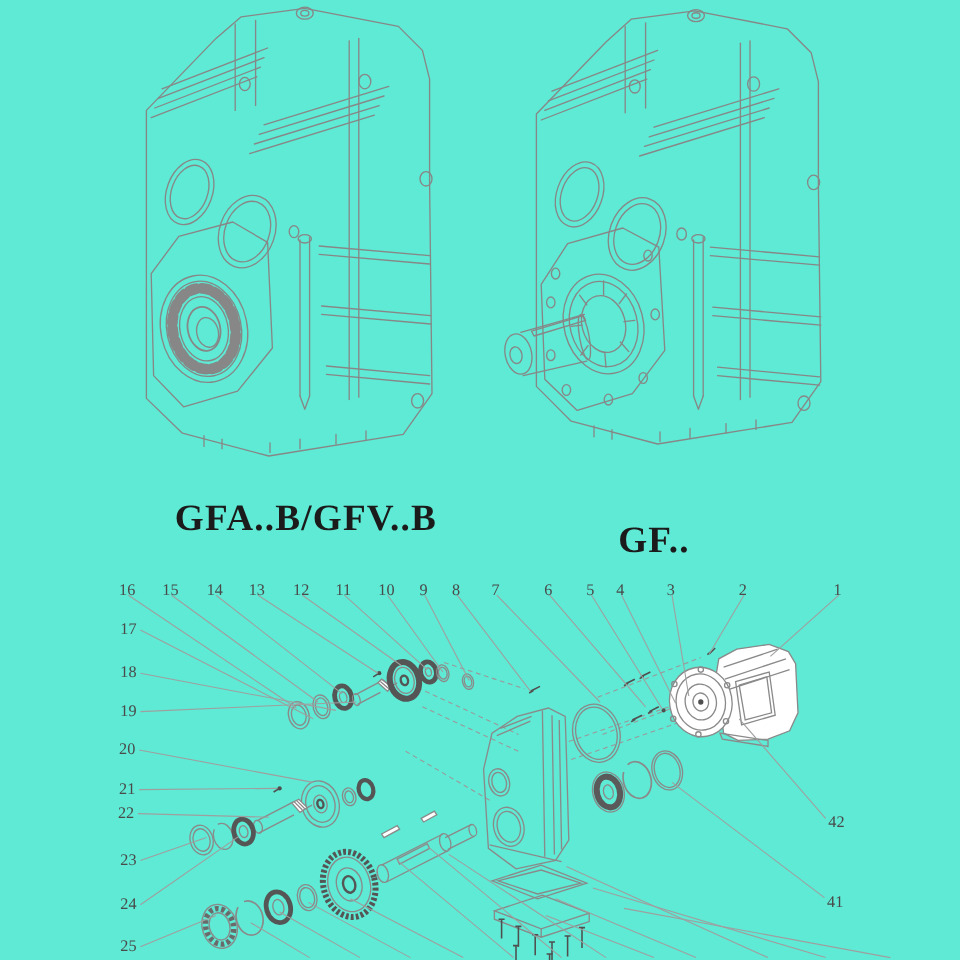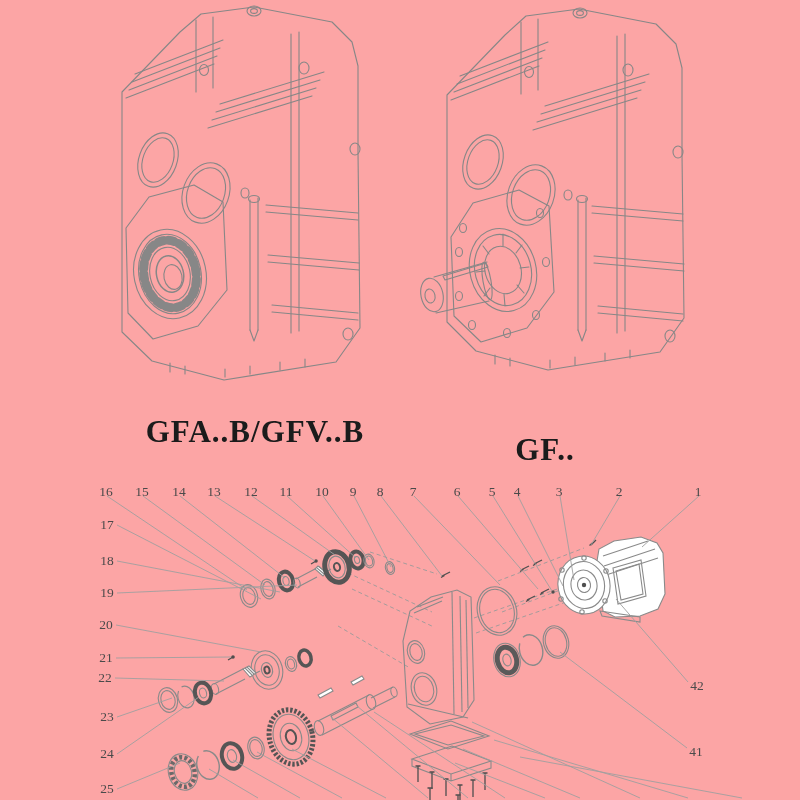--- a/index.html
+++ b/index.html
@@ -1,16 +1,16 @@
 <!DOCTYPE html>
 <html><head>
 <meta charset="utf-8">
 <style>
   html,body{margin:0;padding:0;background:#e8e8e8;}
-  .page{position:relative;width:800px;height:800px;background:#fca5a5;overflow:hidden;
+  .page{position:relative;width:800px;height:800px;background:#5eead4;overflow:hidden;
         font-family:"Liberation Serif",serif;}
   svg{position:absolute;}
   .lineart{stroke:#878787;stroke-width:1.1;fill:none;stroke-linecap:round;stroke-linejoin:round;}
   .fig-label{position:absolute;font-weight:bold;font-size:31px;color:#1b1b1b;
              text-align:center;letter-spacing:1px;white-space:nowrap;}
   #fig-label-left{left:105px;top:414px;width:300px;}
   #fig-label-right{left:455px;top:432px;width:180px;}
   #exploded-svg line{stroke:#9f9f9f;stroke-width:0.9;}
   #exploded-svg .dashed{stroke:#9a9a9a;stroke-width:0.9;stroke-dasharray:4 3;}
   #exploded-svg text{font-family:"Liberation Serif",serif;font-size:13.5px;fill:#4a4a4a;

